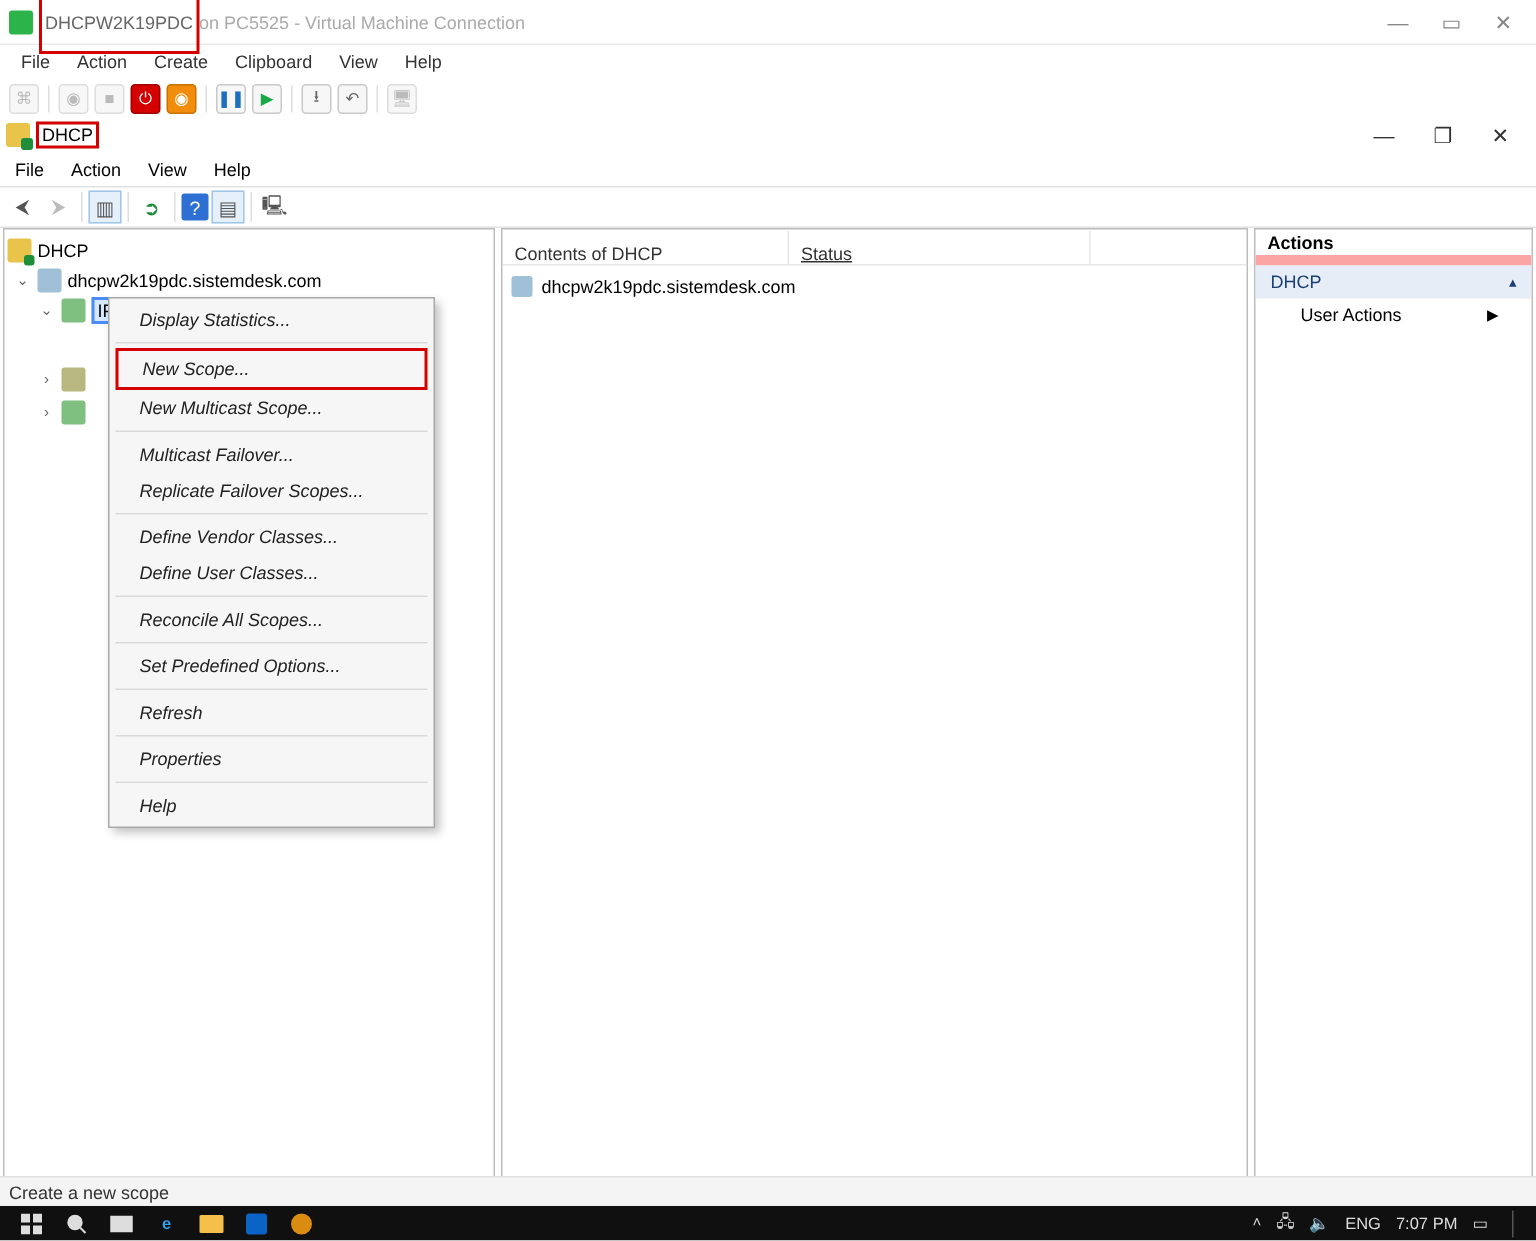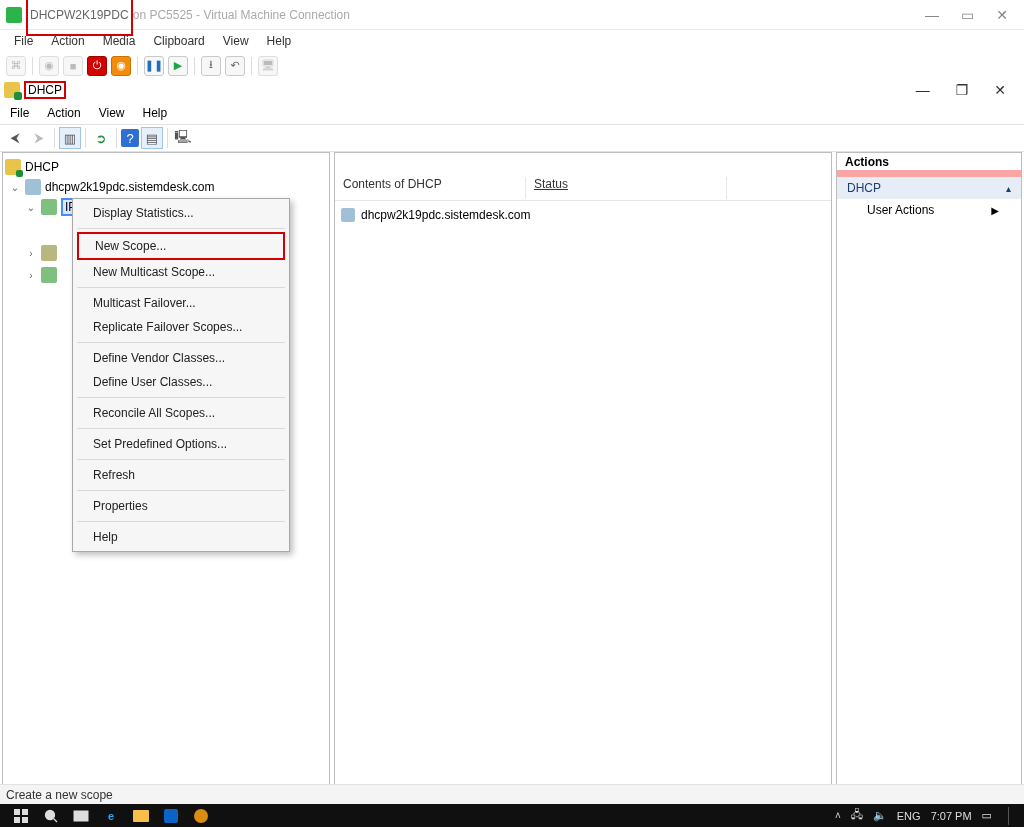--- a/index.html
+++ b/index.html
@@ -52,37 +52,37 @@
   .t-icon{ width:16px; height:16px; display:inline-block; border-radius:2px;}
   .ico-dhcp{ background:#e8c44a; position:relative;}
   .ico-dhcp::after{content:"";position:absolute;right:-2px;bottom:-2px;width:7px;height:7px;background:#1f8e3b;border-radius:2px;}
   .ico-srv{ background:#9fc0d6;}
   .ico-ipv4{ background:#7fbf7f;}
   .ico-ipv6{ background:#7fbf7f;}
   .sel-node{ background:#d6e8ff; border:1px dotted #555; padding:0 2px;}
   .bluebox{ border:2px solid #4b8cf5; padding:0 2px;}
 
   
-  .content-header { height:24px; display:flex; align-items:flex-start; border-bottom:1px solid #e6e6e6;margin-top:24px;}
+  .content-header { height:24px; display:flex; align-items:flex-end; border-bottom:1px solid #e6e6e6;}
   .ch-col { padding:0 8px; color:#333; }
   .ch-sep { width:1px; height:22px; background:#e6e6e6;}
   .content-body { padding:4px 6px; }
   .content-item { display:flex; align-items:center; gap:6px; height:20px;}
   .ico-small-srv{ width:14px;height:14px;background:#9fc0d6;display:inline-block;border-radius:2px;}
 
   
   .actions-title{ height:24px; border-bottom:7px solid #fca5a5; display:flex; align-items:center; padding:0 8px; font-weight:600;}
   .actions-section{ background:#e6edf7; height:22px; display:flex; align-items:center; padding:0 10px; color:#1b3e74; font-size:12px; justify-content:space-between;}
   .actions-section .tri{ font-size:10px;}
   .action-row{ height:22px; display:flex; align-items:center; padding:0 22px 0 30px; justify-content:space-between;}
   .action-row .arrow{ font-size:10px;}
 
   
   .ctx-menu { position:absolute; left:72px; top:198px; width:218px; background:#f6f6f6; border:1px solid #a8a8a8; box-shadow:3px 3px 6px rgba(0,0,0,.25); padding:2px 0; z-index:50;}
-  .ctx-item{ height:24px; display:flex; align-items:center; padding:0 10px 0 20px; color:#222;}
+  .ctx-item{ height:24px; display:flex; align-items:center; padding:0 10px 0 20px; color:#222;font-style:italic;}
   .ctx-sep{ height:1px; background:#d9d9d9; margin:3px 4px;}
   .ctx-highlight{ border:2px solid #d40000; margin:0 4px;}
   .ctx-highlight .ctx-item{ padding-left:16px;}
   
 
   
   .taskbar { position:absolute; left:0; right:0; bottom:0; height:23px; background:#101010; color:#fff; display:flex; align-items:center; padding:0 6px; font-size:11px;}
   .tb-item{ width:30px; height:23px; display:flex; align-items:center; justify-content:center; color:#ddd;}
   .tb-item svg{ fill:#ddd;}
   .tb-item.ie{ color:#2d89ef;}
@@ -105,21 +105,21 @@
   <div class="vm-wincontrols">
     <span>—</span>
     <span>▭</span>
     <span>✕</span>
   </div>
 </div>
 
 <div class="vm-menubar">
   <span>File</span>
   <span>Action</span>
-  <span>Media</span>
+  <span>Create</span>
   <span>Clipboard</span>
   <span>View</span>
   <span>Help</span>
 </div>
 
 <div class="vm-toolbar">
   <div class="tb-btn off">⌘</div>
   <div class="tb-sep"></div>
   <div class="tb-btn off">◉</div>
   <div class="tb-btn off">■</div>

